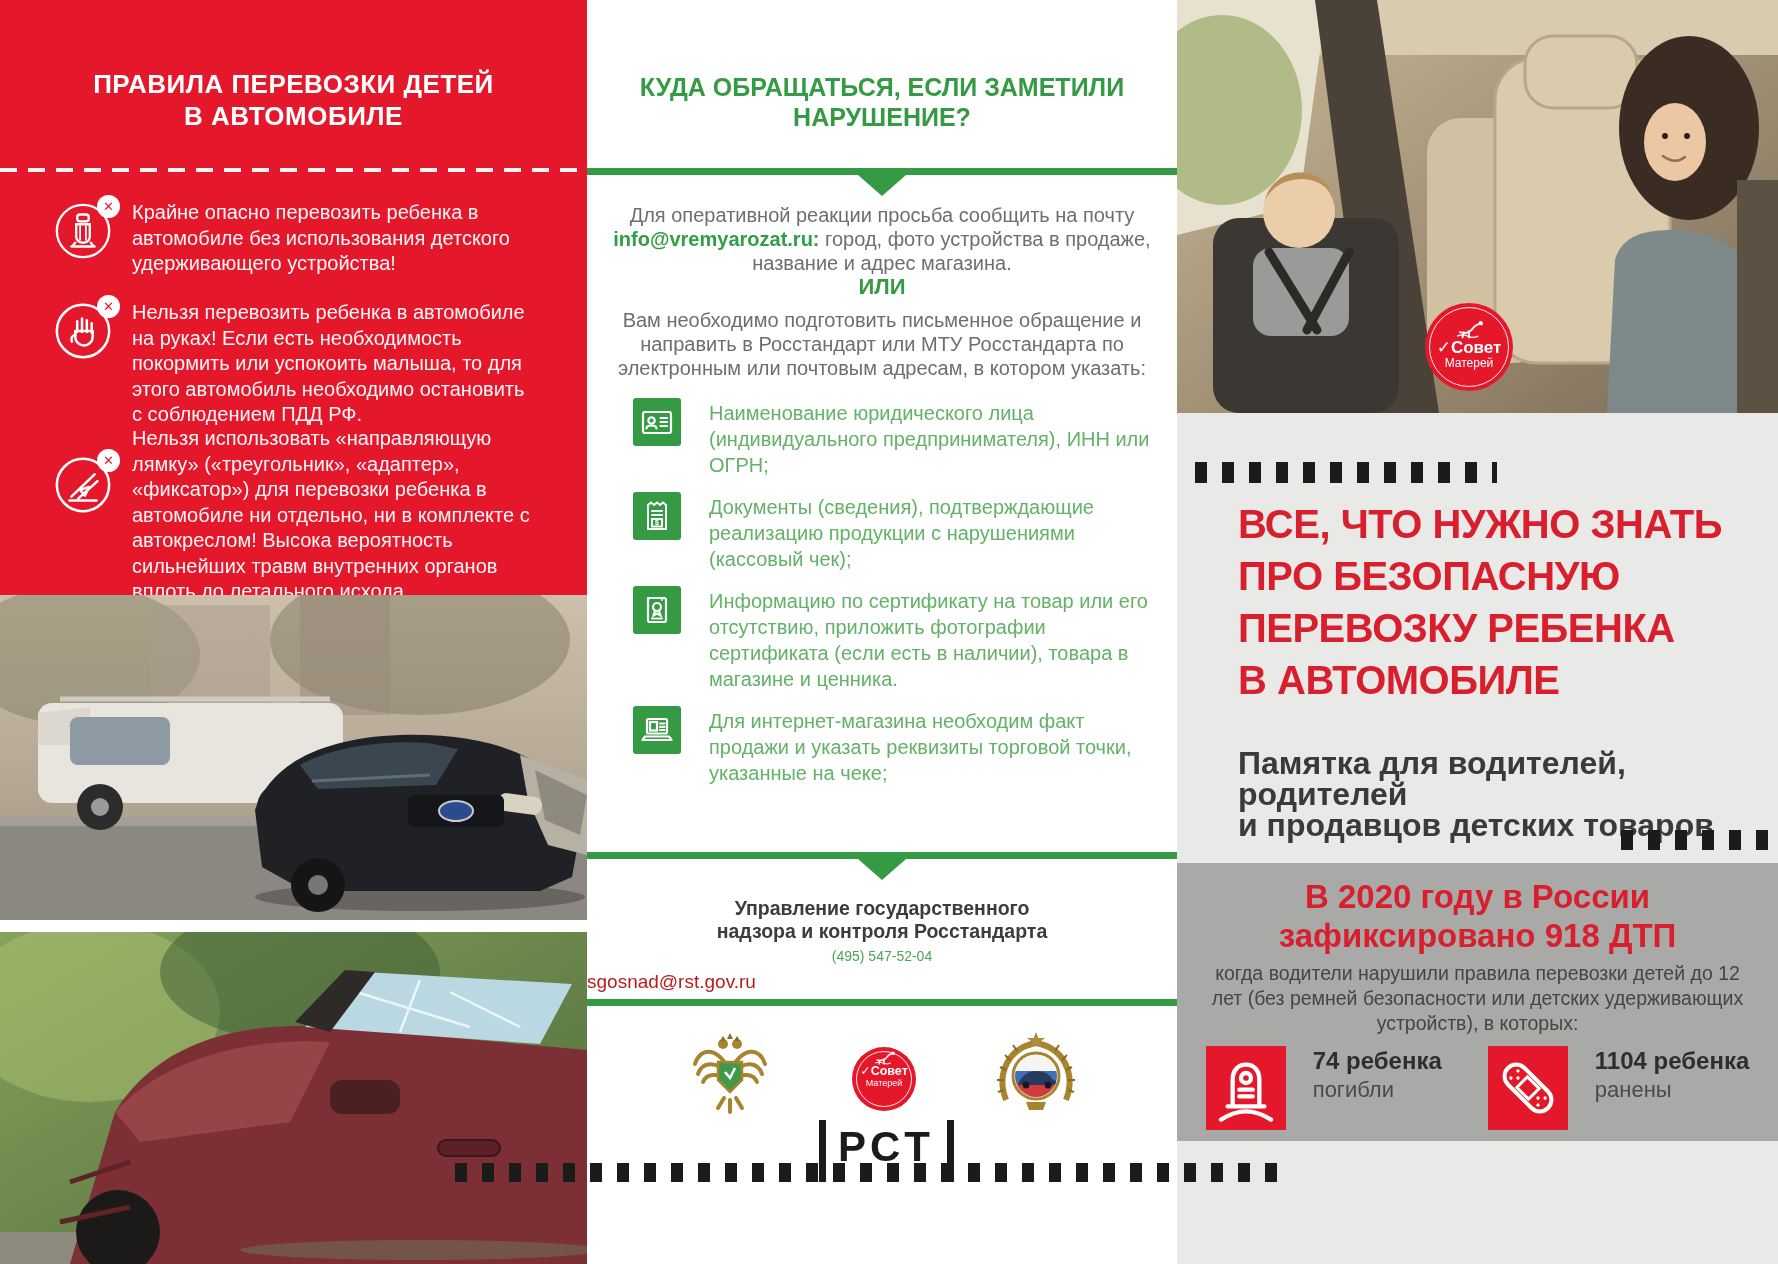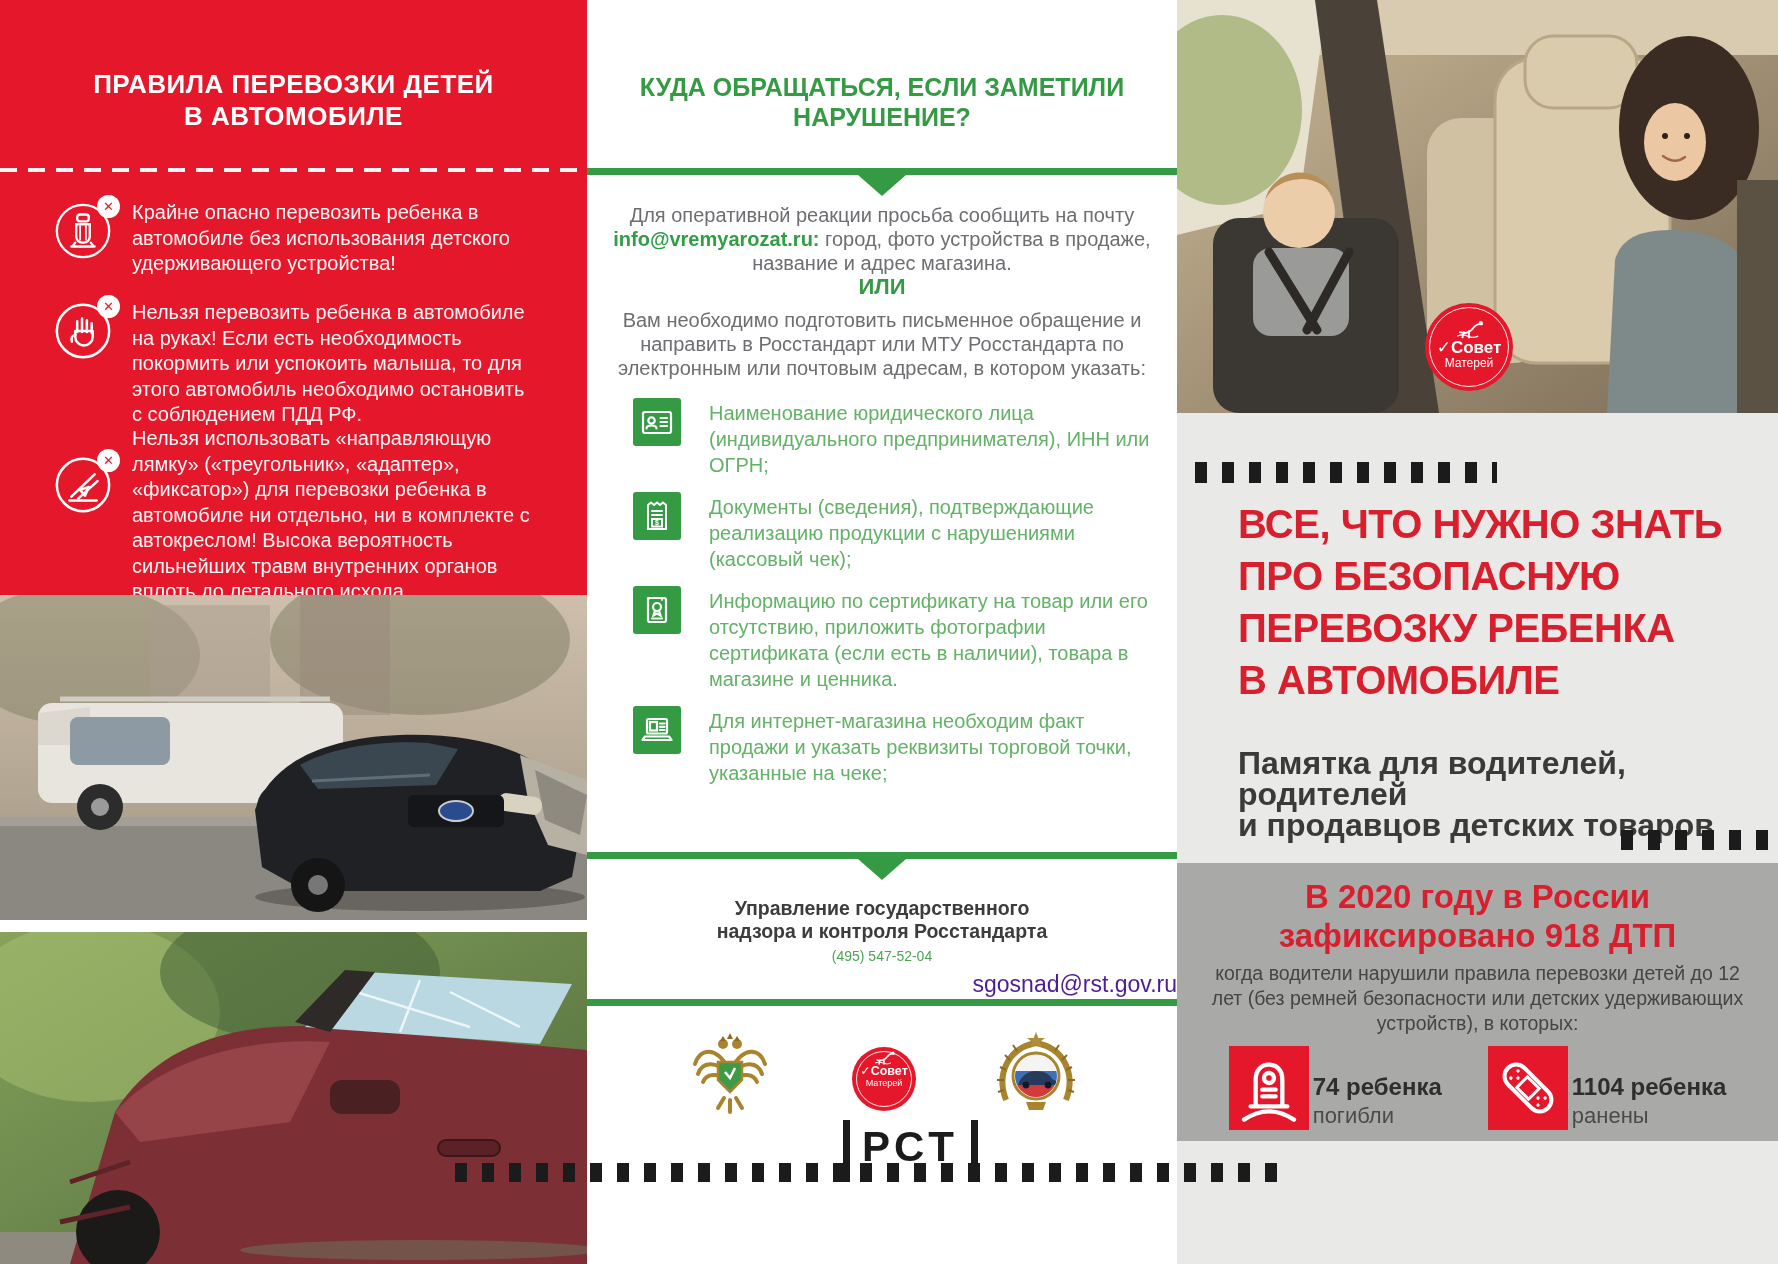--- a/index.html
+++ b/index.html
@@ -35,47 +35,47 @@
   .m-or { position:absolute; top:274px; left:0; right:0; text-align:center; color:#349a43; font-size:22px; font-weight:bold; }
   .m-list { position:absolute; top:398px; left:46px; right:18px; }
   .m-item { display:flex; gap:28px; margin-bottom:14px; align-items:flex-start; }
   .m-item .gicon { flex:0 0 48px; width:48px; height:48px; background:#349a43; border-radius:3px; }
   .m-item .gicon svg { width:48px; height:48px; display:block; }
   .m-item .txt { flex:1; color:#63b267; font-size:20px; line-height:26px; padding-top:2px; }
   .m-org { position:absolute; top:897px; left:0; right:0; text-align:center; color:#3c3c3b;
            font-size:19.5px; line-height:23px; font-weight:bold; }
   .m-org span { display:block; margin:0 auto; width:370px; }
   .m-phone { position:absolute; top:948px; left:0; right:0; text-align:center; color:#4ba555; font-size:14px; }
-  .m-emailrow { position:absolute; top:971px; left:0; right:0; text-align:right; color:#4c1d95; font-size:23px; }
+  .m-emailrow { position:absolute; top:971px; left:0; right:0; text-align:left; color:#b91c1c; font-size:19px; }
   .m-logos { position:absolute; top:1030px; left:0; width:100%; height:95px; }
   .logo { position:absolute; }
   .sovet-badge { border-radius:50%; background:#e5182b; color:#fff; text-align:center; position:relative; }
   .sovet-badge .ring { position:absolute; inset:4px; border:1.6px solid rgba(255,255,255,.9); border-radius:50%; }
   .sovet-badge svg { display:block; margin:0 auto; }
-  .rst { position:absolute; left:232px; top:1120px; height:62px; display:flex; gap:12px; align-items:stretch; z-index:7;margin-left:24px; }
+  .rst { position:absolute; left:232px; top:1120px; height:62px; display:flex; gap:12px; align-items:stretch; z-index:7; }
   .rst .bar { width:7px; background:#1b1b1b; }
   .rst .rst-text { font-size:42px; line-height:50px; font-weight:900; letter-spacing:5px; color:#1b1b1b; padding-top:2px; }
   .dots { position:absolute; background:repeating-linear-gradient(90deg,#1b1b1b 0 12px, transparent 12px 27px); }
   .bottom-dots { left:455px; top:1163px; width:835px; height:19px; z-index:5; }
 
   
   .col-right { position:absolute; left:1177px; top:0; width:601px; height:100%; }
   .r-bg { position:absolute; left:0; top:413px; width:601px; bottom:0; background:#e9e9e7; }
   .r-photo { position:absolute; left:0; top:0; width:601px; height:413px; display:block; }
   .photo-badge { position:absolute; left:248px; top:303px; width:88px; height:88px; z-index:3; }
   .r-title { position:absolute; left:61px; top:498px; color:#d81f2e; font-weight:bold;
              font-size:40px; line-height:52px; letter-spacing:-.5px; }
   .r-sub { position:absolute; left:61px; top:748px; color:#3a3a39; font-weight:bold; font-size:32px; line-height:31px; }
   .r-box { position:absolute; left:0; top:863px; width:601px; height:278px; background:#a9a9a8; }
   .r-headline { position:absolute; top:14px; left:0; right:0; text-align:center; color:#d81f2e;
                 font-weight:bold; font-size:33px; line-height:39px; }
   .r-desc { position:absolute; top:98px; left:24px; right:24px; text-align:center; color:#454545;
             font-size:19.5px; line-height:25px; }
   .r-stats { position:absolute; top:183px; left:0; right:0; display:flex; justify-content:center; gap:46px; }
-  .stat { display:flex; gap:4px; align-items:flex-end; }
+  .stat { display:flex; gap:27px; align-items:flex-start; }
   .stat .sicon { width:80px; height:84px; background:#e5182b; flex:0 0 80px; }
   .stat .sicon svg { width:80px; height:84px; display:block; }
   .stat .sval { font-size:24px; font-weight:bold; color:#2e2e2e; line-height:30px; }
   .stat .slab { font-size:22px; color:#4a4a49; line-height:28px; }
 </style>
 </head>
 <body>
 
 <div class="page">
 

